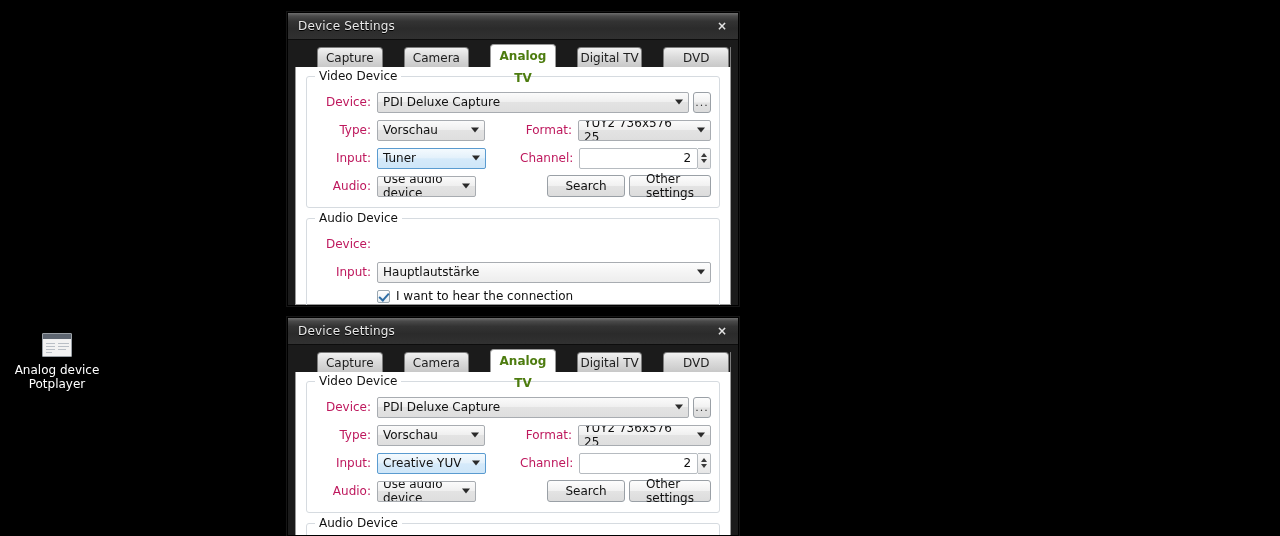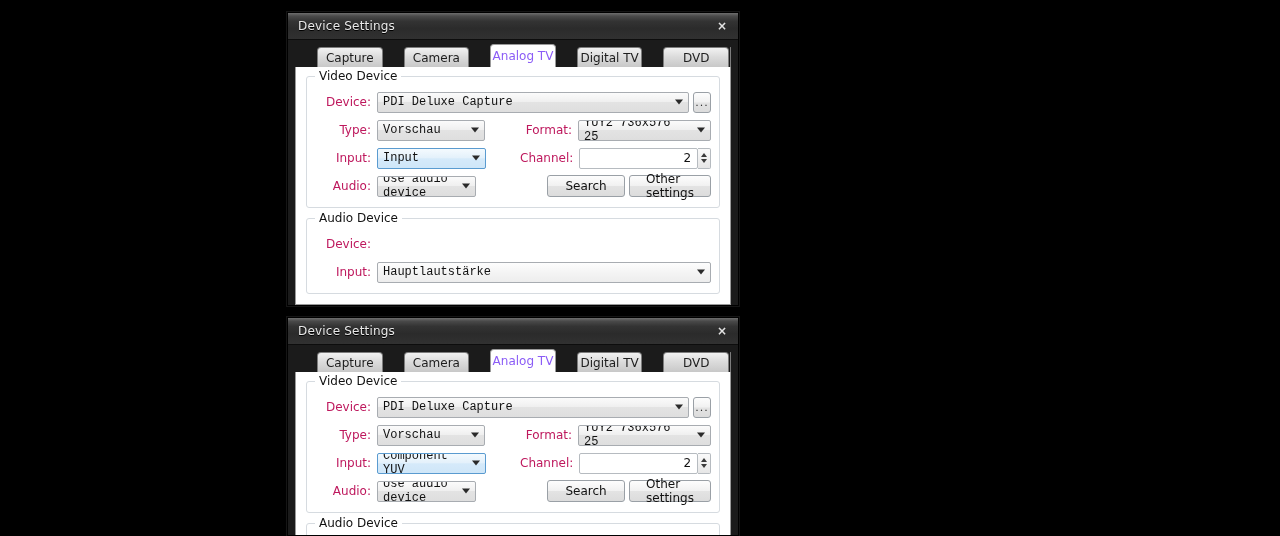--- a/index.html
+++ b/index.html
@@ -120,23 +120,24 @@
     box-sizing: border-box;
     margin-right: 1px;
     position: relative;
     cursor: default;
     margin-left: 20px;
   }
   .tab.active {
     height: 23px;
     line-height: 22px;
     background: #ffffff;
-    color: #8b5cf6;
+    color: #4d7c0f;
     border-color: #9a9a9a;
     z-index: 3;
+    font-weight: bold;
   }
   .tabs-fill {
     flex: 1;
     height: 20px;
     background: linear-gradient(to bottom, #f2f2f2 0%, #e2e2e2 60%, #d4d4d4 100%);
     border: 1px solid #7d7d7d;
     border-bottom: none;
     border-left: none;
     border-radius: 0 3px 0 0;
     box-sizing: border-box;
@@ -196,21 +197,20 @@
     border-radius: 2px;
     background: linear-gradient(to bottom, #fbfbfb 0%, #efefef 48%, #e3e3e3 50%, #dedede 100%);
     position: relative;
     display: flex;
     align-items: center;
     font-size: 12px;
     color: #111111;
     padding: 0 20px 0 5px;
     cursor: default;
     overflow: hidden;
-    font-family: Liberation Mono, monospace;
   }
   .combo .arrow {
     position: absolute;
     right: 5px; top: 50%;
     transform: translateY(-50%);
     width: 0; height: 0;
     border-left: 4px solid transparent;
     border-right: 4px solid transparent;
     border-top: 5px solid #2a2a2a;
   }
@@ -305,20 +305,33 @@
     border: solid #2f6ea5;
     border-width: 0 2px 2px 0;
     transform: rotate(42deg);
   }
 </style>
 </head>
 <body>
 
 <div id="screen">
 
+  <div class="desktop-icon" style="left:2px; top:333px;">
+    <div class="glyph">
+      <span class="g-row r1"></span>
+        <span class="g-row r2"></span>
+      <span class="g-row r3"></span>
+        <span class="g-row r4"></span>
+      <span class="g-row r5"></span>
+        <span class="g-row r6"></span>
+      <span class="g-row r7"></span>
+    </div>
+    <div class="label">Analog device
+Potplayer</div>
+  </div>
 
   <div class="window" style="left:287px; top:12px; height:294px;">
 
     <div class="titlebar">
       <span class="title">Device Settings</span>
       <span class="close">×</span>
     </div>
 
     <div class="win-body">
 
@@ -354,21 +367,21 @@
             <span class="lbl w60" style="margin-left:27px;">Format:</span>
             <div class="combo" style="width:155px;">
               <span>YUY2 736x576 25</span>
               <span class="arrow"></span>
             </div>
           </div>
 
           <div class="row">
             <span class="lbl w56">Input:</span>
             <div class="combo focused" style="width:125px;">
-              <span>Input</span>
+              <span>Tuner</span>
               <span class="arrow"></span>
             </div>
             <span class="lbl w60" style="margin-left:27px;">Channel:</span>
             <div class="numfield" style="width:140px;">
               <span>2</span>
             </div>
             <div class="spinner">
               <span class="up"></span>
               <span class="dn"></span>
             </div>
@@ -393,20 +406,24 @@
           </div>
 
           <div class="row">
             <span class="lbl w56">Input:</span>
             <div class="combo flat" style="width:352px;">
               <span>Hauptlautstärke</span>
               <span class="arrow"></span>
             </div>
           </div>
 
+          <div class="checkrow" style="margin-left:62px;">
+            <span class="checkbox"></span>
+            <span>I want to hear the connection</span>
+          </div>
         </div>
 
       </div>
     </div>
   </div>
 
   <div class="window" style="left:287px; top:317px; height:219px;">
 
     <div class="titlebar">
       <span class="title">Device Settings</span>
@@ -447,21 +464,21 @@
             <span class="lbl w60" style="margin-left:27px;">Format:</span>
             <div class="combo" style="width:155px;">
               <span>YUY2 736x576 25</span>
               <span class="arrow"></span>
             </div>
           </div>
 
           <div class="row">
             <span class="lbl w56">Input:</span>
             <div class="combo focused" style="width:125px;">
-              <span>Component YUV</span>
+              <span>Creative YUV</span>
               <span class="arrow"></span>
             </div>
             <span class="lbl w60" style="margin-left:27px;">Channel:</span>
             <div class="numfield" style="width:140px;">
               <span>2</span>
             </div>
             <div class="spinner">
               <span class="up"></span>
               <span class="dn"></span>
             </div>

